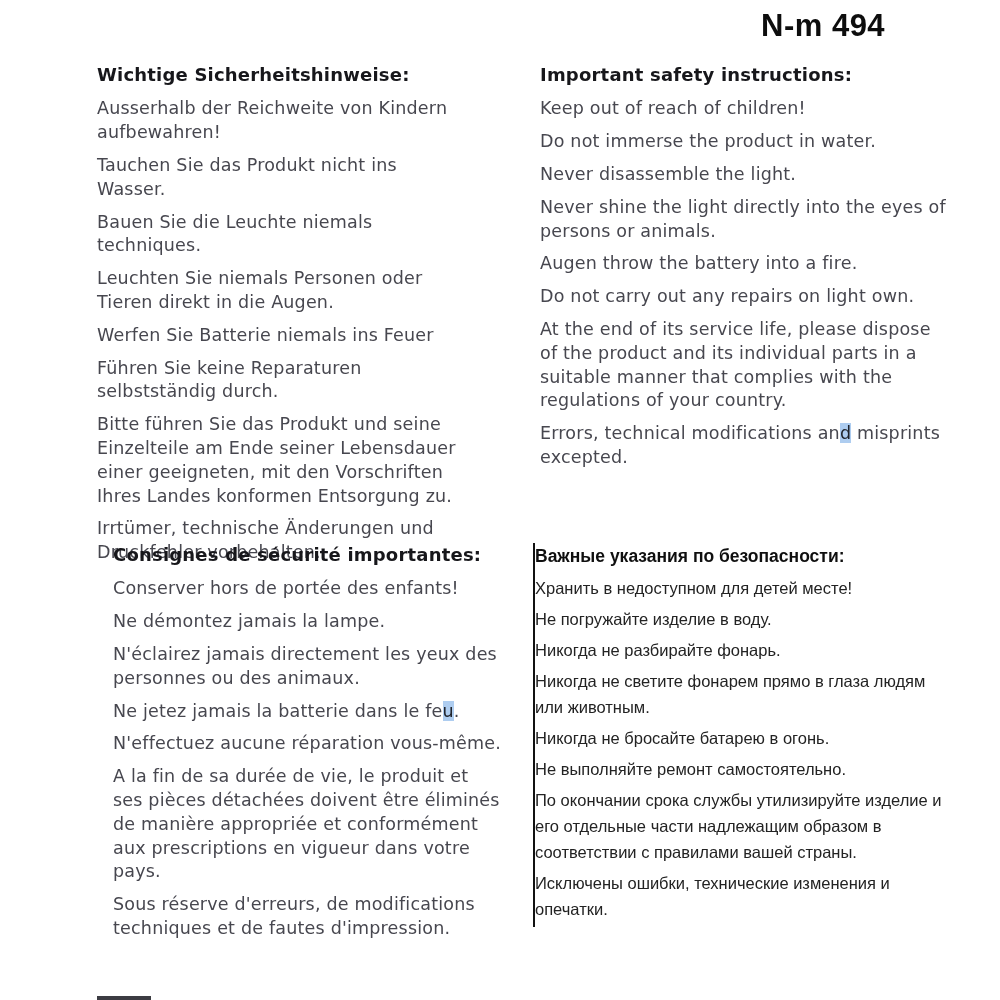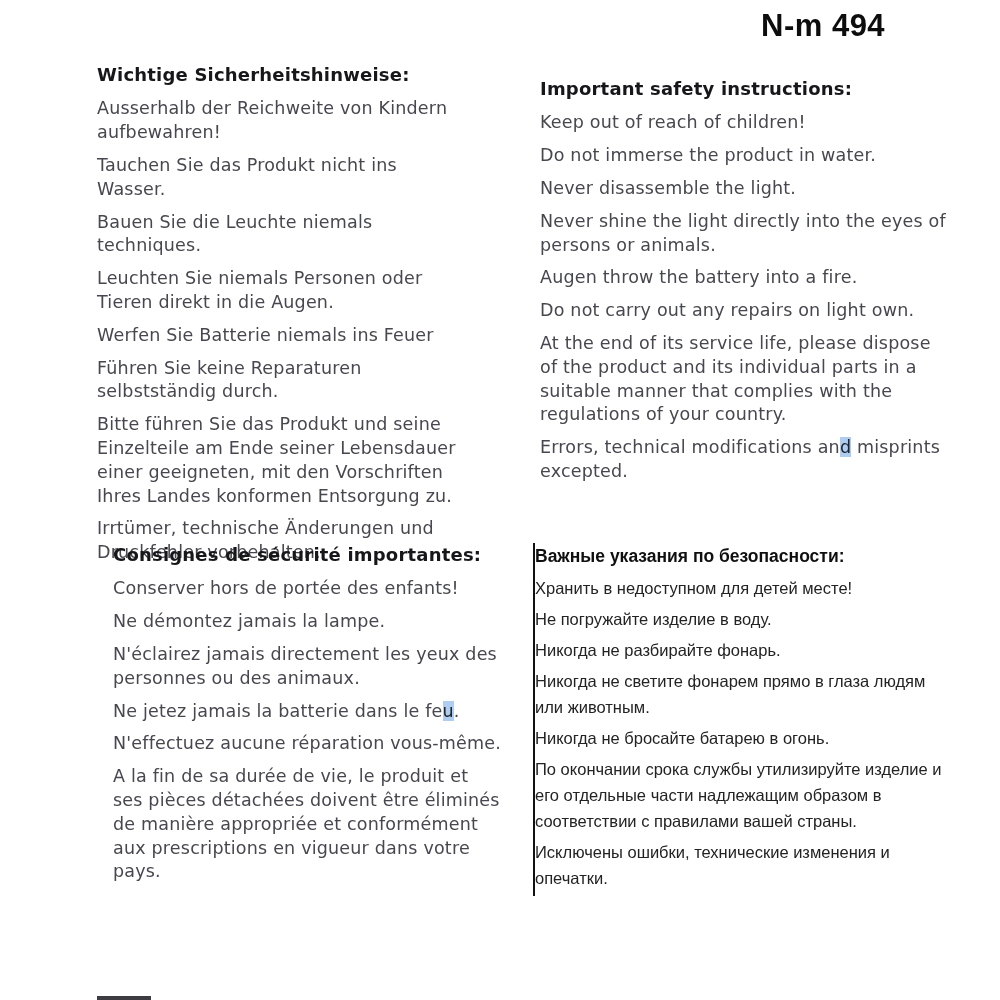--- a/index.html
+++ b/index.html
@@ -39,21 +39,21 @@
   .section .sec-title {
     font-weight: bold;
     color: #17171b;
     font-size: 18px;
     margin: 0 0 10px 0;
   }
   .section p.para {
     margin: 0 0 9px 0;
   }
   .sec-german  { left: 97px;  top: 63px;  width: 372px; }
-  .sec-english { left: 540px; top: 77px;  width: 408px; }
+  .sec-english { left: 540px; top: 63px;  width: 408px; }
   .sec-french  { left: 113px;  top: 543px; width: 388px; }
   .sec-russian {
     left: 533px; top: 543px; width: 412px;
     border-left: 2px solid #111111;
     font-family: "Liberation Sans", sans-serif;
     font-size: 16.5px;
     line-height: 1.58;
     color: #232323;
     letter-spacing: 0px;
   }
@@ -115,31 +115,33 @@
 
   <div class="section sec-french">
     <p class="sec-title">Consignes de sécurité importantes:</p>
     <div>
         <p class="para">Conserver hors de portée des enfants!</p>
         <p class="para">Ne démontez jamais la lampe.</p>
         <p class="para">N'éclairez jamais directement les yeux des personnes ou des animaux.</p>
         <p class="para"><span>Ne jetez jamais la batterie dans le fe</span><span class="hl">u</span><span>.</span></p>
         <p class="para">N'effectuez aucune réparation vous-même.</p>
         <p class="para">A la fin de sa durée de vie, le produit et ses pièces détachées doivent être éliminés de manière appropriée et conformément aux prescriptions en vigueur dans votre pays.</p>
+        <p class="para">Sous réserve d'erreurs, de modifications techniques et de fautes d'impression.</p>
       </div>
   </div>
 
   <div class="section sec-russian">
     <p class="sec-title">Важные указания по безопасности:</p>
     <div>
         <p class="para">Хранить в недоступном для детей месте!</p>
         <p class="para">Не погружайте изделие в воду.</p>
         <p class="para">Никогда не разбирайте фонарь.</p>
         <p class="para">Никогда не светите фонарем прямо в глаза людям или животным.</p>
         <p class="para">Никогда не бросайте батарею в огонь.</p>
+        <p class="para">Не выполняйте ремонт самостоятельно.</p>
         <p class="para">По окончании срока службы утилизируйте изделие и его отдельные части надлежащим образом в соответствии с правилами вашей страны.</p>
         <p class="para">Исключены ошибки, технические изменения и опечатки.</p>
       </div>
   </div>
 
   <div class="cutoff-fragment"></div>
 
 </div>
 
 </body></html>

